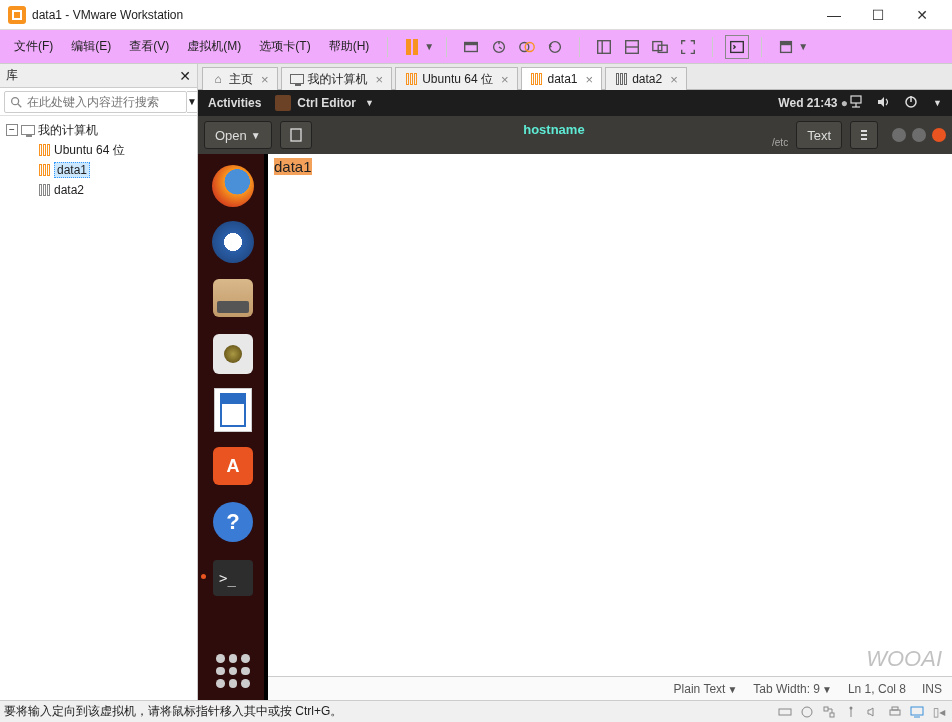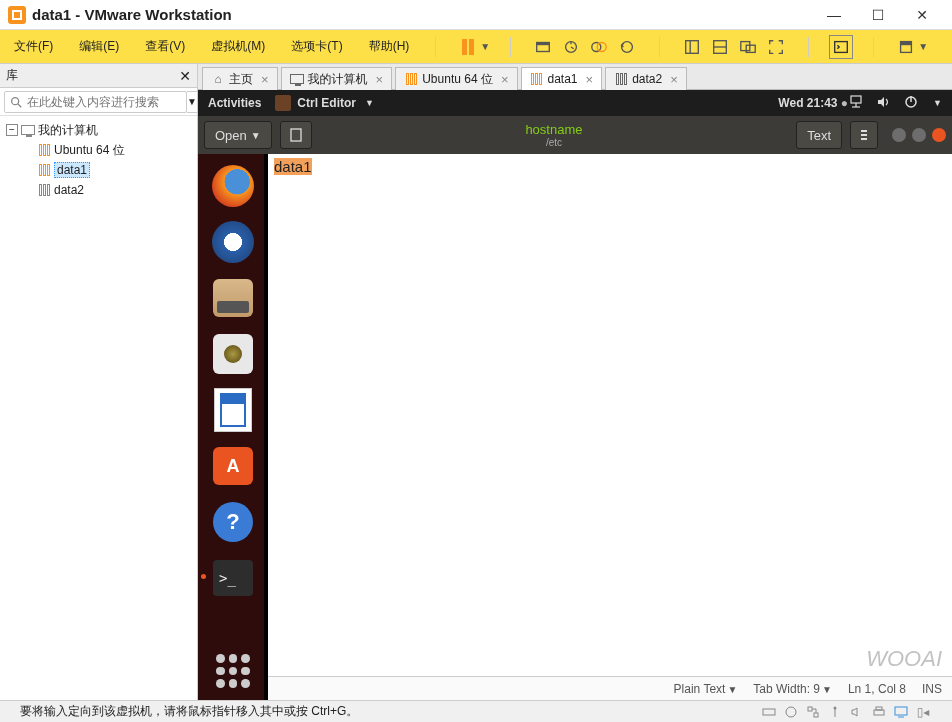--- a/index.html
+++ b/index.html
@@ -1,25 +1,25 @@
 <!DOCTYPE html>
 <html><head>
 <meta charset="utf-8">
 <style>
   * { box-sizing: border-box; margin: 0; padding: 0; font-family: "Segoe UI", "Microsoft YaHei", sans-serif; }
   body { width: 952px; height: 722px; background: #fff; overflow: hidden; font-size: 12px; color: #222; }
   
   .titlebar { height: 30px; display: flex; align-items: center; padding: 0 8px; border-bottom: 1px solid #ddd; background: #fff; }
   .win-icon { width: 18px; height: 18px; background: #f7931e; border-radius: 3px; display: flex; align-items: center; justify-content: center; margin-right: 6px; }
   .win-icon-inner { width: 10px; height: 10px; border: 2px solid #fff; }
-  .titlebar-title { font-size: 15px; font-weight: bold; }
+  .titlebar-title { font-size: 12px; }
   .titlebar-controls { margin-left: auto; display: flex; }
   .tbc { width: 44px; height: 30px; display: flex; align-items: center; justify-content: center; color: #333; font-size: 14px; }
   
-  .menubar { height: 34px; display: flex; align-items: center; padding: 0 8px; gap: 14px; border-bottom: 1px solid #ccc; background: #fde047; }
+  .menubar { height: 34px; display: flex; align-items: center; padding: 0 8px; gap: 6px; border-bottom: 1px solid #ccc; background: #f0abfc; }
   .menubar .mi { padding: 4px 6px; font-size: 12px; white-space: nowrap; }
   .menubar .sep { width: 1px; height: 20px; background: #ccc; margin: 0 6px; }
   .menubar .tb-btn { width: 24px; height: 24px; display: flex; align-items: center; justify-content: center; color: #555; position: relative; }
   .menubar .tb-btn svg { width: 18px; height: 18px; }
   .menubar .grp { display: flex; gap: 4px; align-items: center; }
   .pause-icon div { display:inline-block; width:5px; height:16px; background:#f7931e; margin:0 1px; }
   .dropdown-caret { margin-left:-4px; font-size:10px; color:#555; }
   
   .main { display:flex; height: calc(722px - 30px - 34px - 22px); }
   .lib-panel { width: 198px; border-right: 1px solid #ccc; display:flex; flex-direction:column; background:#fff; }
@@ -52,43 +52,43 @@
   .gnome-panel { height:26px; background:#1d1d1d; color:#ddd; display:flex; align-items:center; padding:0 10px; font-size:12px; font-weight:bold; }
   .gnome-panel .app-name { display:flex; align-items:center; gap:6px; margin-left:14px; }
   .gnome-panel .center { flex:1; text-align:right; }
   .gnome-panel .right { display:flex; gap:12px; align-items:center; }
   .gnome-panel .dropdown-s { font-size:9px; margin-left:3px; }
   .text-editor-icon { width:16px; height:16px; background:#6b4226; border-radius:2px; position:relative; }
   
   .gedit-header { height:38px; background:#3c3b37; display:flex; align-items:center; padding:8px 6px; gap:8px; color:#ddd; }
   .gedit-btn { height:28px; background:#4a4944; border:1px solid #222; border-radius:3px; display:flex; align-items:center; padding:0 10px; font-size:13px; gap:4px; }
   .gedit-title { flex:1; text-align:center; }
-  .gedit-title .t1 { font-size:13px; font-weight:normal; color:#84cc16; }
-  .gedit-title .t2 { font-size:10px; color:#aaa; }
+  .gedit-title .t1 { font-size:13px; font-weight:bold; color:#5eead4; }
+  .gedit-title .t2 { font-size:10px; color:#aaa;text-align:right; }
   .gedit-window-controls { display:flex; gap:6px; margin-left:6px; }
   .gwc { width:14px; height:14px; border-radius:50%; }
   .gwc.min { background:#6d6d6d; }
   .gwc.max { background:#6d6d6d; }
   .gwc.close { background:#e95420; }
   .hamburger { width:28px; justify-content:center; }
   .hamburger-lines { width:14px; height:2px; background:#ddd; box-shadow:0 -4px 0 #ddd, 0 4px 0 #ddd; }
   
   .ubuntu-body { flex:1; display:flex; background:#fff; position:relative; }
   .dock { width:70px; background: linear-gradient(to right,#2e0c0c,#2e0c0c 66px,#000 66px,#000); display:flex; flex-direction:column; align-items:center; padding-top:8px; gap:8px; position:relative; }
   .dock-item { width:48px; height:48px; border-radius:8px; display:flex; align-items:center; justify-content:center; }
   .dock .indicator { position:absolute; left:3px; width:5px; height:5px; border-radius:50%; background:#e95420; }
   .apps-grid { width:34px; height:34px; display:grid; grid-template-columns:repeat(3,1fr); grid-template-rows:repeat(3,1fr); gap:4px; margin-top:auto; margin-bottom:12px; }
   .apps-grid div { background:#ccc; border-radius:50%; }
   .editor-area { flex:1; display:flex; flex-direction:column; }
   .editor-text { flex:1; padding:4px 6px; font-family: "Ubuntu Mono", monospace; font-size:15px; background:#fff; }
   .editor-text .highlighted { background:#f3a05a; }
   .editor-status { height:24px; border-top:1px solid #ccc; display:flex; align-items:center; justify-content:flex-end; padding:0 10px; gap:16px; font-size:12px; color:#555; background:#fafafa; }
   .editor-status .caret { font-size:10px; margin-left:2px; }
   
-  .vmware-status { height:22px; background:#f0f0f0; border-top:1px solid #ccc; display:flex; align-items:center; padding:0 20px; font-size:12px; }
+  .vmware-status { height:22px; background:#f0f0f0; border-top:1px solid #ccc; display:flex; align-items:center; padding:0 4px; font-size:12px; }
   .vmware-status .right-icons { margin-left:auto; display:flex; gap:4px; }
   .vmware-status .ri { width:18px; height:18px; display:flex; align-items:center; justify-content:center; color:#888; border:1px solid transparent; }
   
   .watermark { position:absolute; right:10px; bottom:28px; font-size:22px; color:#999; opacity:0.6; font-style:italic; pointer-events:none; }
   
   .di-firefox { background: radial-gradient(circle at 60% 40%, #4a90d9 0%, #4a90d9 35%, #f7931e 36%, #d94a1e 70%, #a62e12 100%); border-radius:50%; width:42px; height:42px; }
   .di-tb { background: radial-gradient(circle at 50% 50%, #fff 0%, #fff 30%, #2a5ea8 31%, #1c3f73); border-radius:50%; width:42px; height:42px; }
   .di-files { background: linear-gradient(#d9b88a,#c29a6a); border-radius:6px; width:40px; height:38px; position:relative; }
   .di-files::after { content:""; position:absolute; bottom:4px; left:4px; right:4px; height:12px; background:#555; border-radius:2px; }
   .di-rhythm { background:#e8e8e8; border-radius:6px; width:40px; height:40px; display:flex; align-items:center; justify-content:center; }

